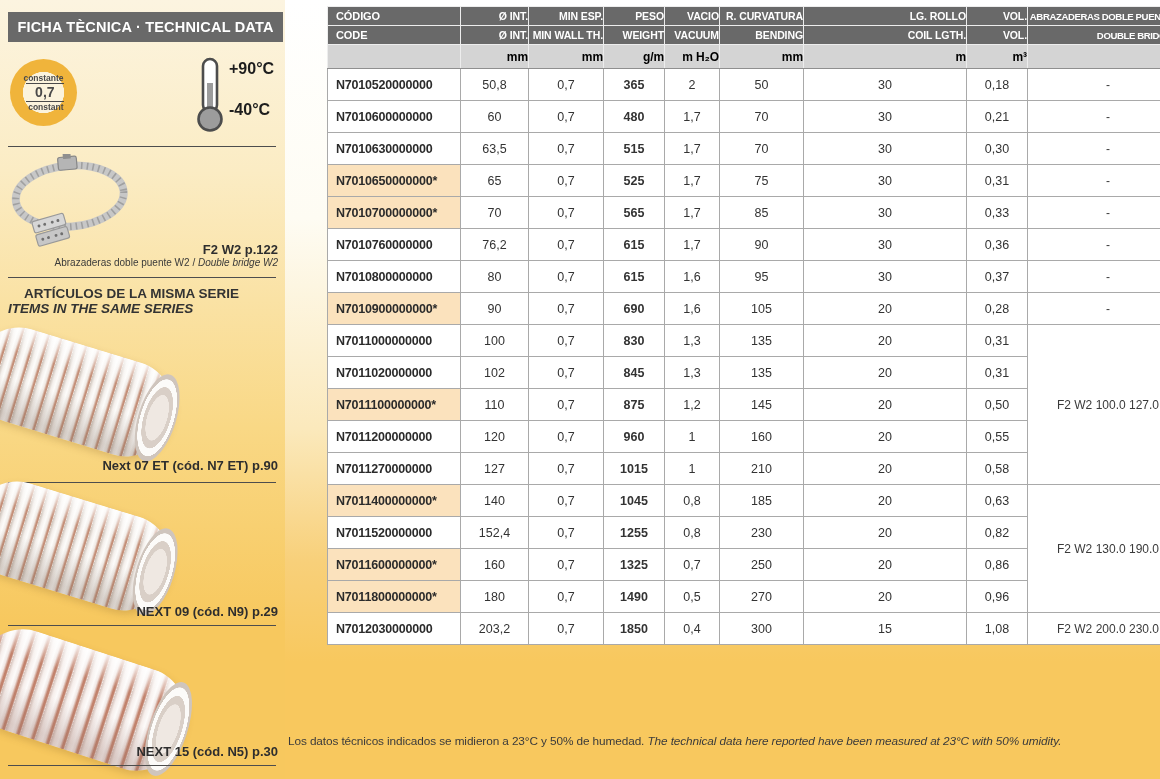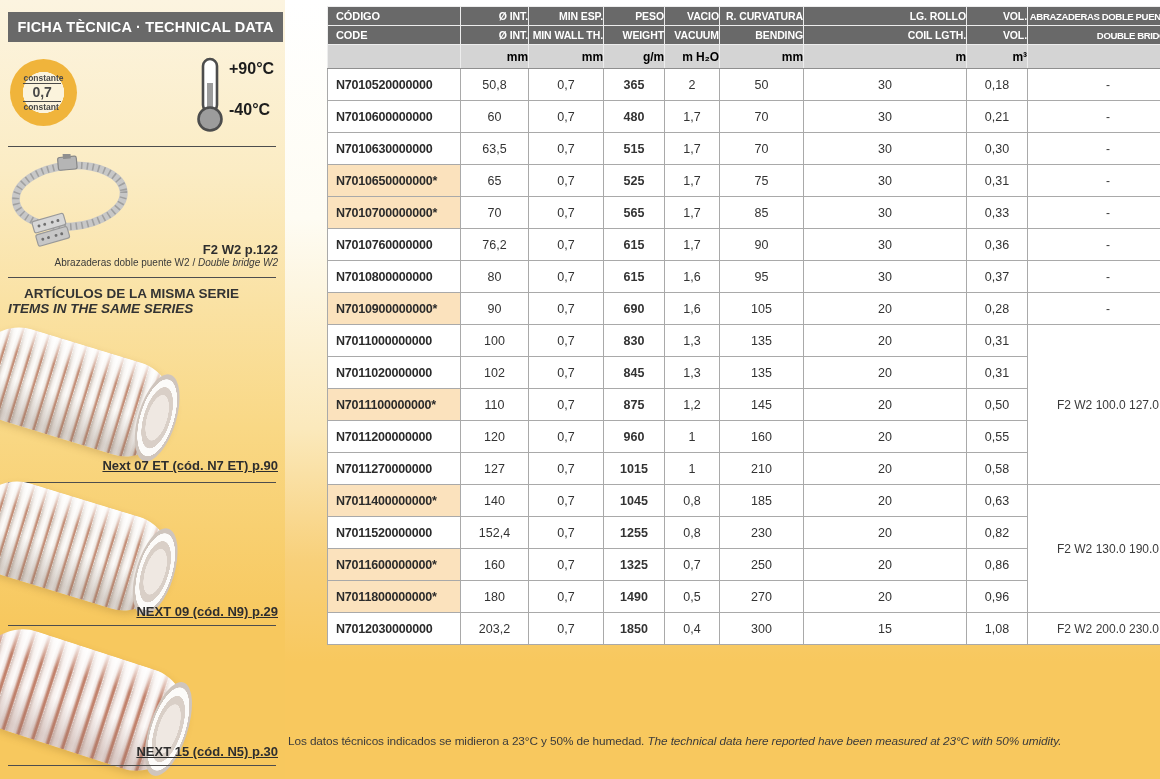--- a/index.html
+++ b/index.html
@@ -16,21 +16,21 @@
   .title-bar {
     position:absolute; left:8px; top:12px; width:275px; height:30px;
     background: var(--header-bar,#696969); color:#fff; font-weight:bold; font-size:14.5px;
     text-align:center; line-height:30px; letter-spacing:.2px;
   }
   .badge {
     position:absolute; left:10px; top:59px; width:67px; height:67px; border-radius:50%;
     background: radial-gradient(circle, #fbf3dc 0 43%, var(--badge-ring,#f0b43b) 44% 80%, #f8e3a6 81% 93%, rgba(248,227,166,0) 94%);
     display:flex; align-items:center; justify-content:center;
   }
-  .badge-text { display:flex; flex-direction:column; align-items:flex-start; color:#4a4a4a; }
+  .badge-text { display:flex; flex-direction:column; align-items:flex-end; color:#4a4a4a; }
   .b-top,.b-bot { font-size:8.5px; font-weight:bold; line-height:10px; }
   .b-val { font-size:14px; font-weight:bold; line-height:17px; padding:0 9px;
            border-top:1.5px solid #4a4a4a; border-bottom:1.5px solid #4a4a4a; }
   .thermo { position:absolute; left:192px; top:56px; width:36px; height:78px; }
   .temp-max,.temp-min { position:absolute; left:229px; font-size:16px; font-weight:bold; color:#1d1d1d; }
   .temp-max { top:60px; } .temp-min { top:101px; }
   .divider { position:absolute; left:8px; width:268px; height:0; border-top:1.8px solid #4d4d4d; }
   .d1{top:146px}.d2{top:277px}.d3{top:482px}.d4{top:625px}.d5{top:765px}
   .clamp-svg { position:absolute; left:6px; top:154px; width:128px; height:100px; }
   .clamp-ref { position:absolute; left:8px; top:242px; width:270px; text-align:right;
@@ -52,21 +52,21 @@
     background: radial-gradient(closest-side, #efe8e2 0 52%, #d9cfc7 53% 70%, #fcfbf9 71% 88%, #cfc5bd 89%);
   }
   .hose1 { left:-30px; top:344px; width:205px; height:96px; transform:rotate(17deg); }
   .hose2 { left:-32px; top:498px; width:205px; height:96px; transform:rotate(17deg); }
   .hose3 { left:-28px; top:648px; width:215px; height:104px; transform:rotate(18deg);
     background:
       linear-gradient(180deg, rgba(255,255,255,.85) 0%, rgba(255,255,255,0) 28%, rgba(0,0,0,0) 55%, rgba(150,110,100,.3) 92%),
       repeating-linear-gradient(90deg, #d6c4bd 0px, #f6eeeb 3px, #fdfbfa 7px, #f0e7e4 10px, #c2836d 12.5px, #c2836d 14px, #f0e7e4 15.5px);
   }
   .hose-caption { position:absolute; left:8px; width:270px; text-align:right;
-                  font-size:13px; font-weight:bold; color:#2e2e2e;text-decoration:underline; }
+                  font-size:13px; font-weight:bold; color:#2e2e2e; }
   .cap1{top:458px}.cap2{top:604px}.cap3{top:744px}
   
   .datatable {
     position:absolute; left:287px; top:6px; width:861px;
     border-collapse:collapse; table-layout:fixed;
     border:1px solid #8f8f8f;
     margin-left:40px;
   }
   .datatable thead th {
     background:var(--table-header,#696969); color:#fff; font-size:10.5px; font-weight:bold;

